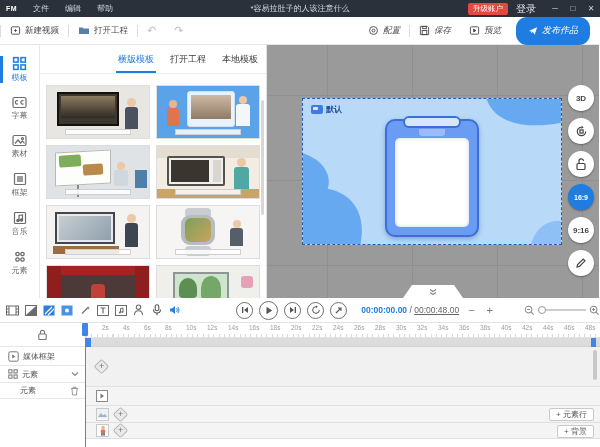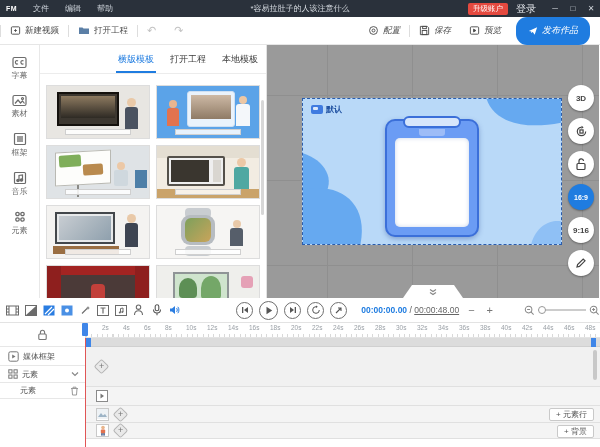--- a/index.html
+++ b/index.html
@@ -186,20 +186,29 @@
             <path d="M1 6 L11 1.5 L8 10.5 L5.8 7.2 L3.5 8.5 L4 6.5 Z"></path>
           </svg>
         <span>发布作品</span>
       </span>
     </span>
   </div>
 
   <div class="main">
 
     <div class="iconbar">
+      <div class="side-item active">
+        <svg width="15" height="15" viewBox="0 0 14 14" fill="none" stroke="#1f7ce0" stroke-width="1.4">
+            <rect x="1.5" y="1.5" width="4.2" height="4.2"></rect>
+            <rect x="8.3" y="1.5" width="4.2" height="4.2"></rect>
+            <rect x="1.5" y="8.3" width="4.2" height="4.2"></rect>
+            <rect x="8.3" y="8.3" width="4.2" height="4.2"></rect>
+          </svg>
+        <span>模板</span>
+      </div>
       <div class="side-item">
         <svg width="15" height="13" viewBox="0 0 15 13" fill="none" stroke="#6c6c6c" stroke-width="1.2">
             <rect x="1" y="1.5" width="13" height="10" rx="1.5"></rect>
             <path d="M6 5 C4.8 4.2 3.4 4.8 3.4 6.3 C3.4 7.8 4.8 8.5 6 7.7 M11.5 5 C10.3 4.2 8.9 4.8 8.9 6.3 C8.9 7.8 10.3 8.5 11.5 7.7"></path>
           </svg>
         <span>字幕</span>
       </div>
       <div class="side-item">
         <svg width="15" height="13" viewBox="0 0 15 13" fill="none" stroke="#6c6c6c" stroke-width="1.2">
             <rect x="1" y="1.5" width="13" height="10" rx="1.5"></rect>

